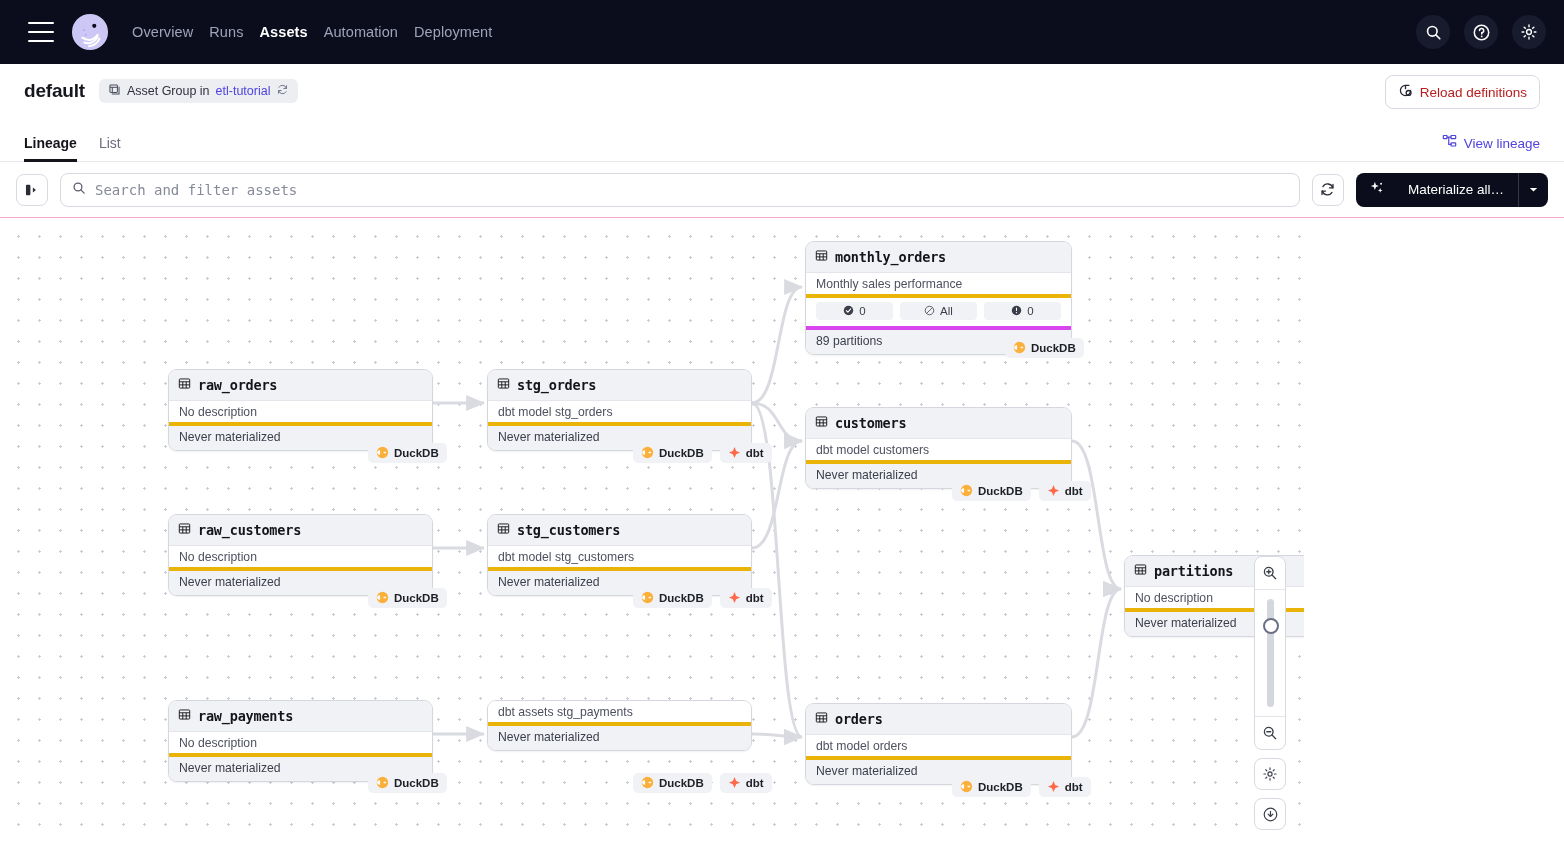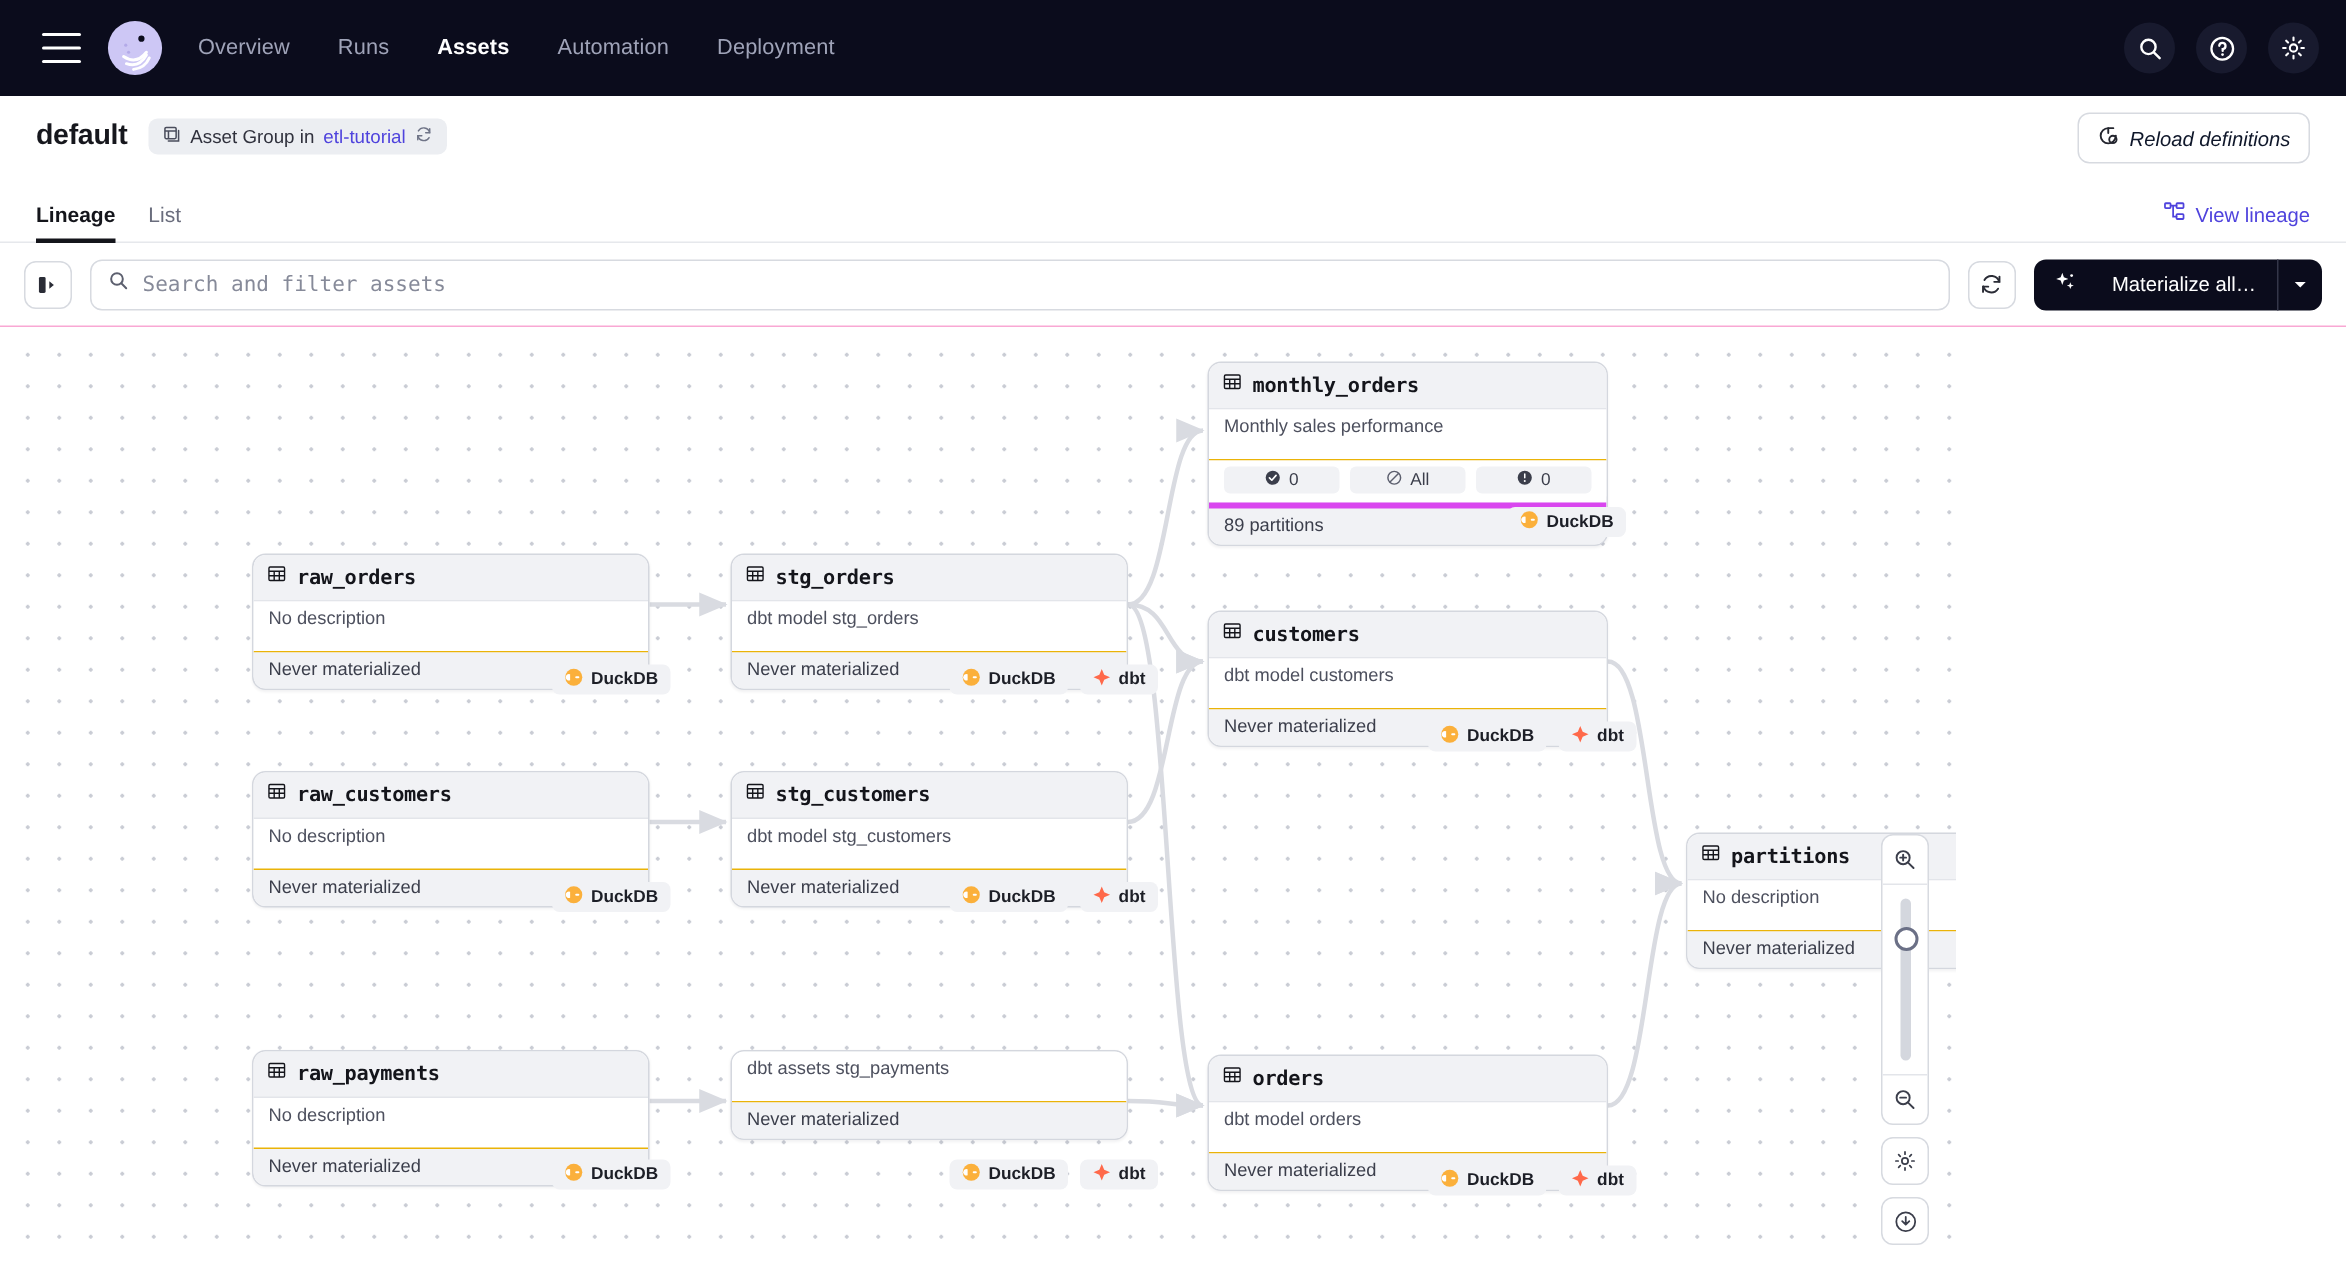--- a/index.html
+++ b/index.html
@@ -14,39 +14,39 @@
 
   
   #topnav{
     height:64px; background:#0b0c1c; display:flex; align-items:center;
     padding:0 18px; position:relative;
   }
   .hamburger{ width:26px; height:20px; margin-left:10px; margin-right:16px;
     display:flex; flex-direction:column; justify-content:space-between; cursor:pointer;}
   .hamburger span{ display:block; height:2px; background:#fff; border-radius:2px;}
   .logo{ width:40px; height:40px; margin-right:22px; display:flex; align-items:center; justify-content:center;}
-  .navlinks{ display:flex; align-items:center; gap:32px; }
+  .navlinks{ display:flex; align-items:center; gap:16px; }
   .navlink{ color:#9fa3b8; font-size:14.5px; cursor:pointer; letter-spacing:.1px;}
   .navlink.active{ color:#ffffff; font-weight:700;}
   .topright{ position:absolute; right:18px; top:0; height:64px; display:flex; align-items:center; gap:14px;}
   .circbtn{ width:34px; height:34px; border-radius:50%; background:#181a2e; display:flex;
     align-items:center; justify-content:center; cursor:pointer;}
 
   
   #pagehead{ height:54px; display:flex; align-items:center; padding:0 24px; position:relative;}
   #pagetitle{ font-size:19px; font-weight:700; color:#16171d; letter-spacing:-.2px;}
   .groupchip{
     margin-left:14px; height:24px; display:inline-flex; align-items:center; gap:6px;
     background:#eceef2; border-radius:6px; padding:0 9px; font-size:12.5px; color:#30313d;
   }
   .groupchip .lnk{ color:#4f43dd; cursor:pointer; }
   .reloadbtn{
     position:absolute; right:24px; top:11px; height:32px; display:inline-flex; align-items:center; gap:7px;
     border:1px solid #d7dae0; border-radius:8px; background:#fff; padding:16px 12px;
-    font-size:13.5px; color:#0f172a; cursor:pointer;font-style:italic;
+    font-size:13.5px; color:#b91c1c; cursor:pointer;
   }
 
   
   #tabs{ height:44px; padding:0 24px; display:flex; align-items:flex-end; gap:22px;
     border-bottom:1px solid #e6e8ec; position:relative;}
   .tab{ font-size:14px; color:#6a6d7d; padding-bottom:10px; cursor:pointer; position:relative;}
   .tab.active{ color:#14151b; font-weight:700;}
   .tab.active:after{ content:""; position:absolute; left:0; right:0; bottom:-1px; height:3px; background:#14151b;}
   #viewlineage{ position:absolute; right:24px; bottom:9px; display:inline-flex; align-items:center; gap:7px;
     color:#4f43dd; font-size:13.5px; cursor:pointer;}
@@ -76,22 +76,22 @@
   }
   #edges{ position:absolute; inset:0; }
   .node{ position:absolute; }
   .nodebox{
     border:1px solid #d4d7de; border-radius:9px; background:#fff; overflow:hidden;
     box-shadow:0 1px 2px rgba(16,18,30,.06);
   }
   .nhead{ background:#f1f2f5; padding:6px 10px 6px 9px; display:flex; align-items:center; gap:7px;
     border-bottom:1px solid #e3e5ea;}
   .nhead .nm{ font-size:13.5px; font-weight:700; color:#14151b; letter-spacing:-.2px;}
-  .ndesc{ padding:4px 10px 15px 10px; font-size:12.2px; color:#4d505e; background:#fff;
-    border-bottom:1px solid #eab308;}
+  .ndesc{ padding:4px 10px 3px 10px; font-size:12.2px; color:#4d505e; background:#fff;
+    border-bottom:4px solid #eab308;}
   .nstat{ padding:4px 10px 6px 10px; font-size:12.2px; color:#3b3e4b; background:#f1f2f5;}
   .npartrow{ display:flex; gap:7px; padding:4px 10px 2px 10px; background:#fff;}
   .pchip{ flex:1; height:18px; background:#f1f2f5; border-radius:4px; display:flex; align-items:center;
     justify-content:center; gap:5px; font-size:11.5px; color:#3b3e4b;}
   .npartcount{ padding:4px 10px 6px 10px; font-size:12.2px; color:#3b3e4b; background:#f1f2f5;
     border-top:4px solid #d946ef; margin-top:4px;}
   .tags{ position:absolute; display:flex; gap:8px; }
   .tag{ height:20px; background:#f1f2f5; border-radius:5px; display:flex; align-items:center; gap:5px;
     padding:0 8px; font-size:11.5px; font-weight:700; color:#1d1f27; cursor:pointer;}
 

